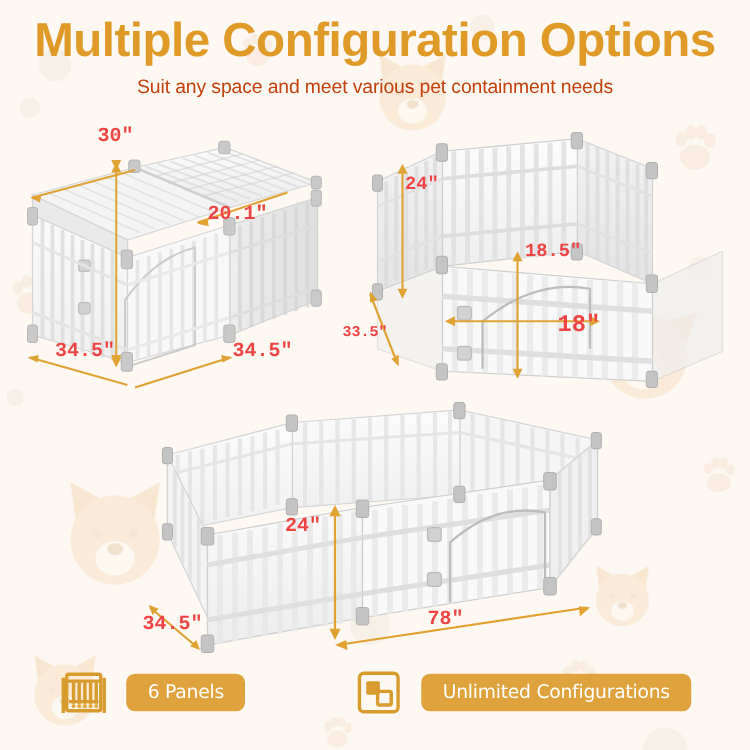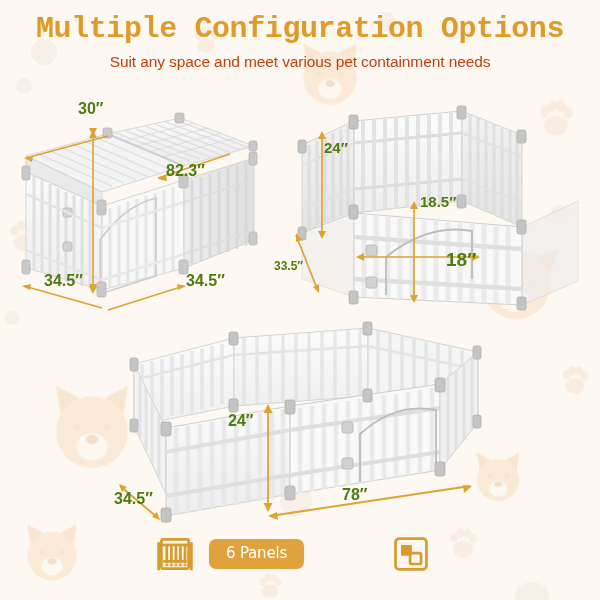--- a/index.html
+++ b/index.html
@@ -11,40 +11,40 @@
     position:relative;
   }
   #stage{position:absolute;inset:0;width:600px;height:600px;overflow:hidden;}
 
   
   .bg-layer{position:absolute;inset:0;pointer-events:none;}
 
   
   .header{position:absolute;left:0;right:0;top:14px;text-align:center;}
   .title{
-    font-size:30px;font-weight:bold;color:#e09a28;
+    font-size:38px;font-weight:bold;color:#e09a28;
     letter-spacing:-.4px;line-height:1.05;margin:0;
-    font-family:Liberation Mono, monospace;
+    font-family:Liberation Sans, sans-serif;
   }
   .subtitle{
     font-size:15.5px;color:#c2410c;margin:7px 0 0 0;
     letter-spacing:-.1px;font-family:"Liberation Sans", sans-serif;
   }
 
   
   .diagram{position:absolute;}
   #diagram-roof{left:8px;top:100px;width:300px;height:215px;}
   #diagram-hex{left:296px;top:105px;width:300px;height:215px;}
   #diagram-rect{left:110px;top:318px;width:400px;height:210px;}
   .diagram svg{display:block;width:100%;height:100%;overflow:visible;}
 
   
   .dimtext{
-    position:absolute;color:#4d7c0f;font-weight:bold;
-    font-family:Liberation Sans, sans-serif;
+    position:absolute;color:#ef4444;font-weight:bold;
+    font-family:Liberation Mono, monospace;
     white-space:nowrap;
   }
 
   
   .features{
     position:absolute;left:0;right:0;bottom:16px;height:60px;
     display:flex;align-items:center;justify-content:center;gap:17px;
   }
   .feature{display:flex;align-items:center;}
   .feature + .feature{margin-left:70px;}
@@ -262,21 +262,21 @@
       <g fill="#e0a233">
         <path d="M85,30 l-4,8 l8,0 Z"></path>
           <path d="M85,192 l-4,-8 l8,0 Z"></path>
         <path d="M16,58 l9,-2 l-1,6 Z"></path>
           <path d="M150,79 l8,-4 l1,6 Z"></path>
         <path d="M14,186 l9,-2 l-1,6 Z"></path>
           <path d="M178,186 l-9,-2 l1,6 Z"></path>
       </g>
     </svg>
     <div class="dimtext" style="left:70px;top:0px;font-size:16px;">30″</div>
-    <div class="dimtext" style="left:158px;top:62px;font-size:16px;">82.3″</div>
+    <div class="dimtext" style="left:158px;top:62px;font-size:16px;">20.1″</div>
     <div class="dimtext" style="left:36px;top:172px;font-size:16px;">34.5″</div>
     <div class="dimtext" style="left:178px;top:172px;font-size:16px;">34.5″</div>
   </div>
 
   <div class="diagram" id="diagram-hex">
     <svg viewBox="0 0 300 215">
       <defs>
         <linearGradient id="hPanel" x1="0" y1="0" x2="0" y2="1">
           <stop offset="0" stop-color="#fcfcfc"></stop>
             <stop offset="1" stop-color="#eeeeee"></stop>
@@ -591,17 +591,18 @@
     </div>
 
     <div class="feature">
       <span class="feat-icon">
         <svg viewBox="0 0 44 44">
           <rect x="5" y="5" width="34" height="34" rx="4" fill="none" stroke="#d89b2e" stroke-width="3"></rect>
           <rect x="11" y="12" width="12" height="12" rx="1.5" fill="#d89b2e"></rect>
           <rect x="21" y="21" width="12" height="12" rx="1.5" fill="none" stroke="#d89b2e" stroke-width="3"></rect>
         </svg>
       </span>
+      <span class="pill">Unlimited Configurations</span>
     </div>
 
   </div>
 
 </div>
 
 </body></html>

